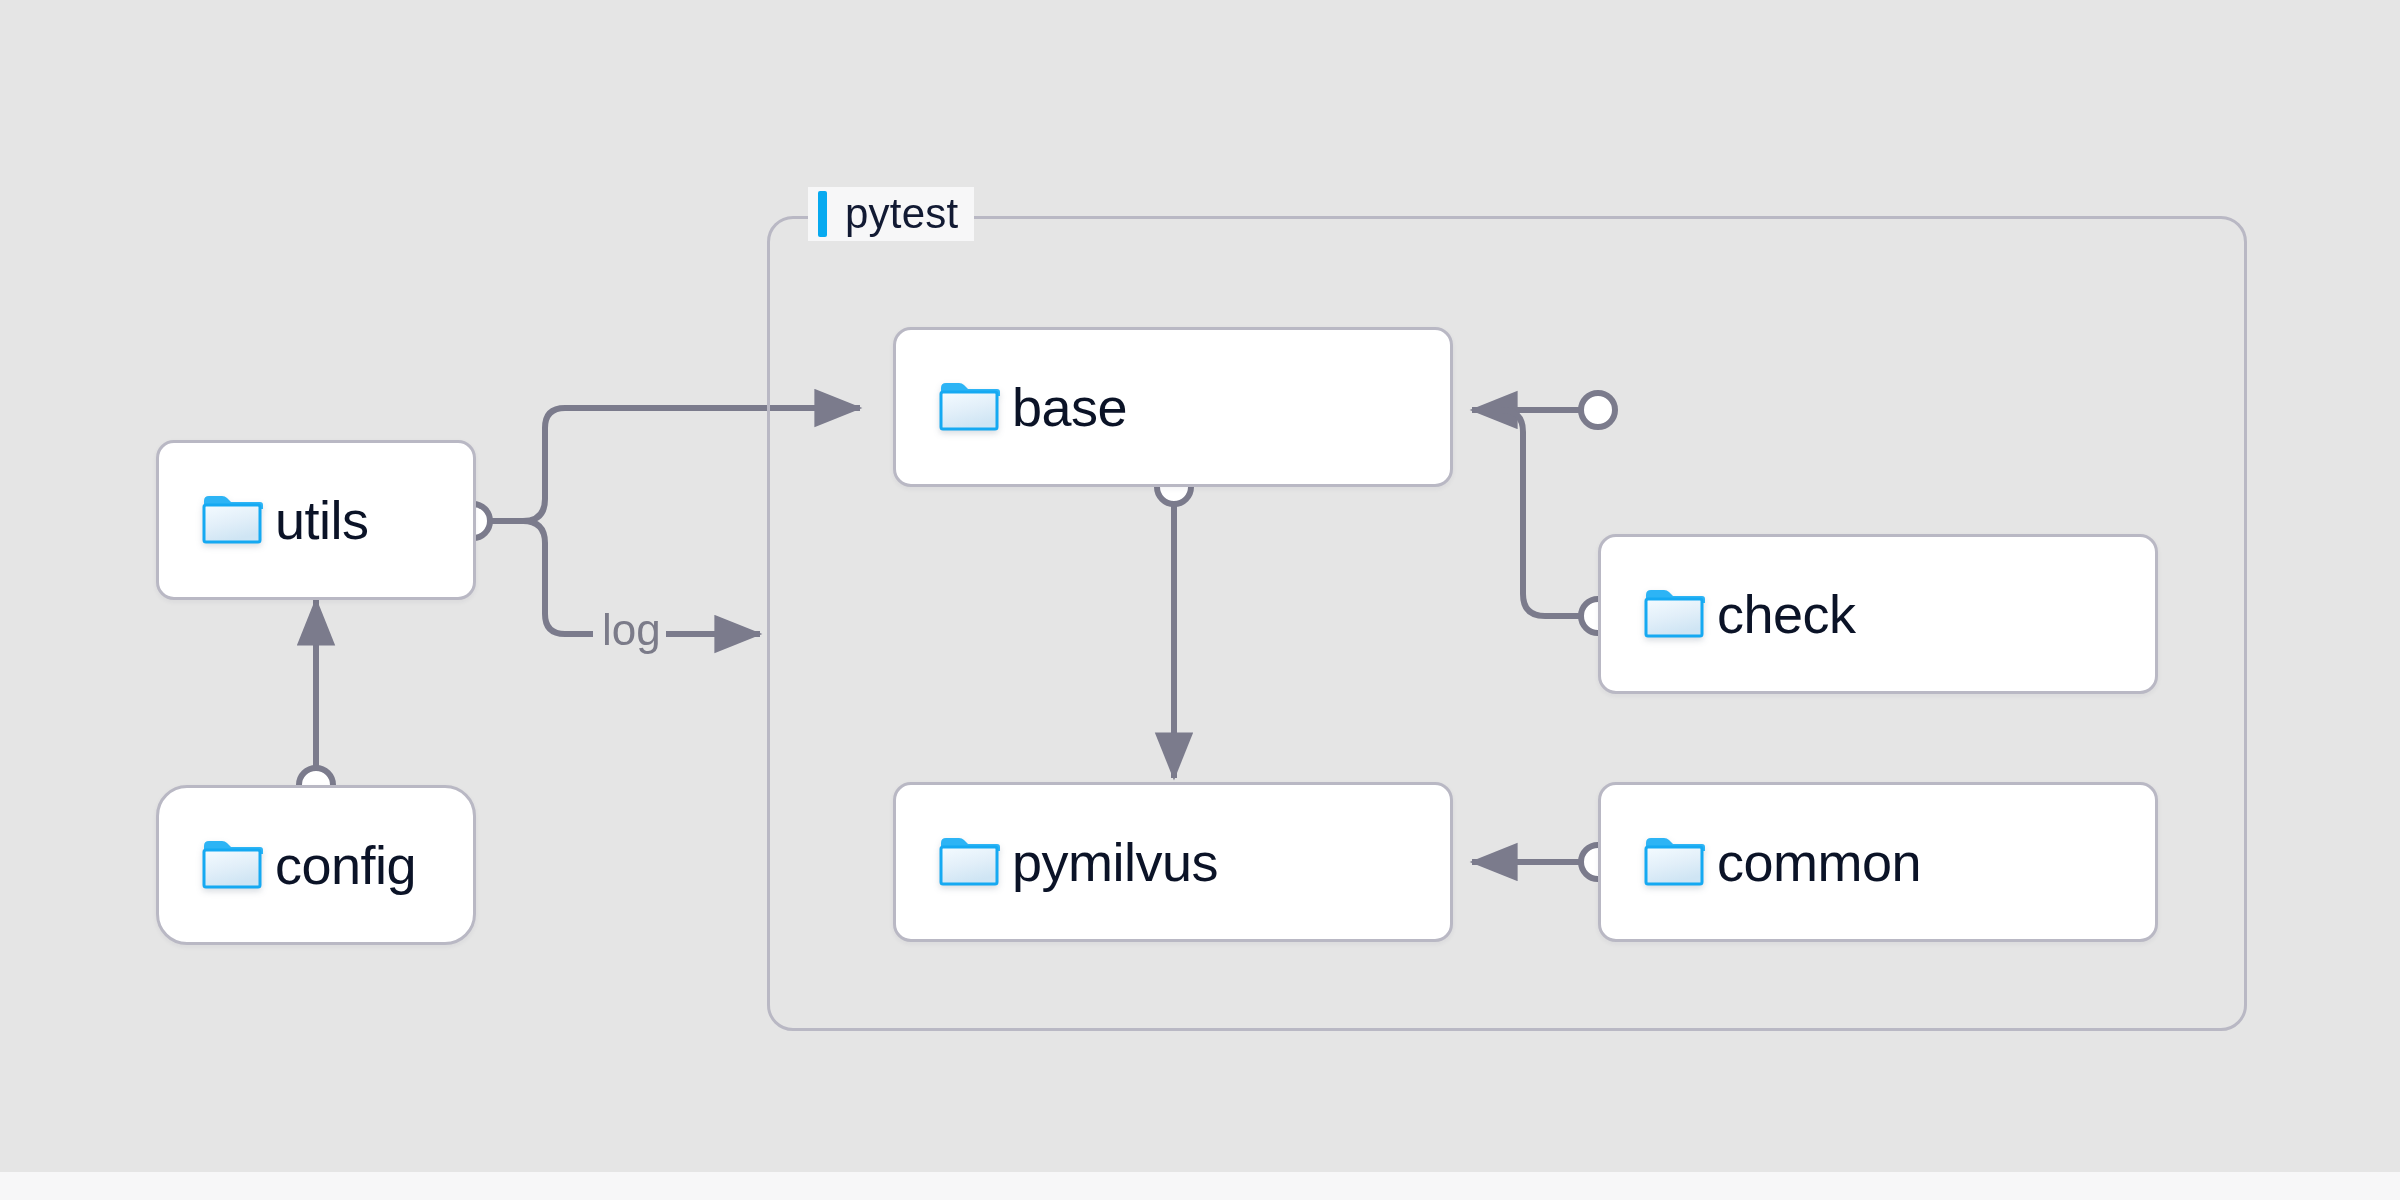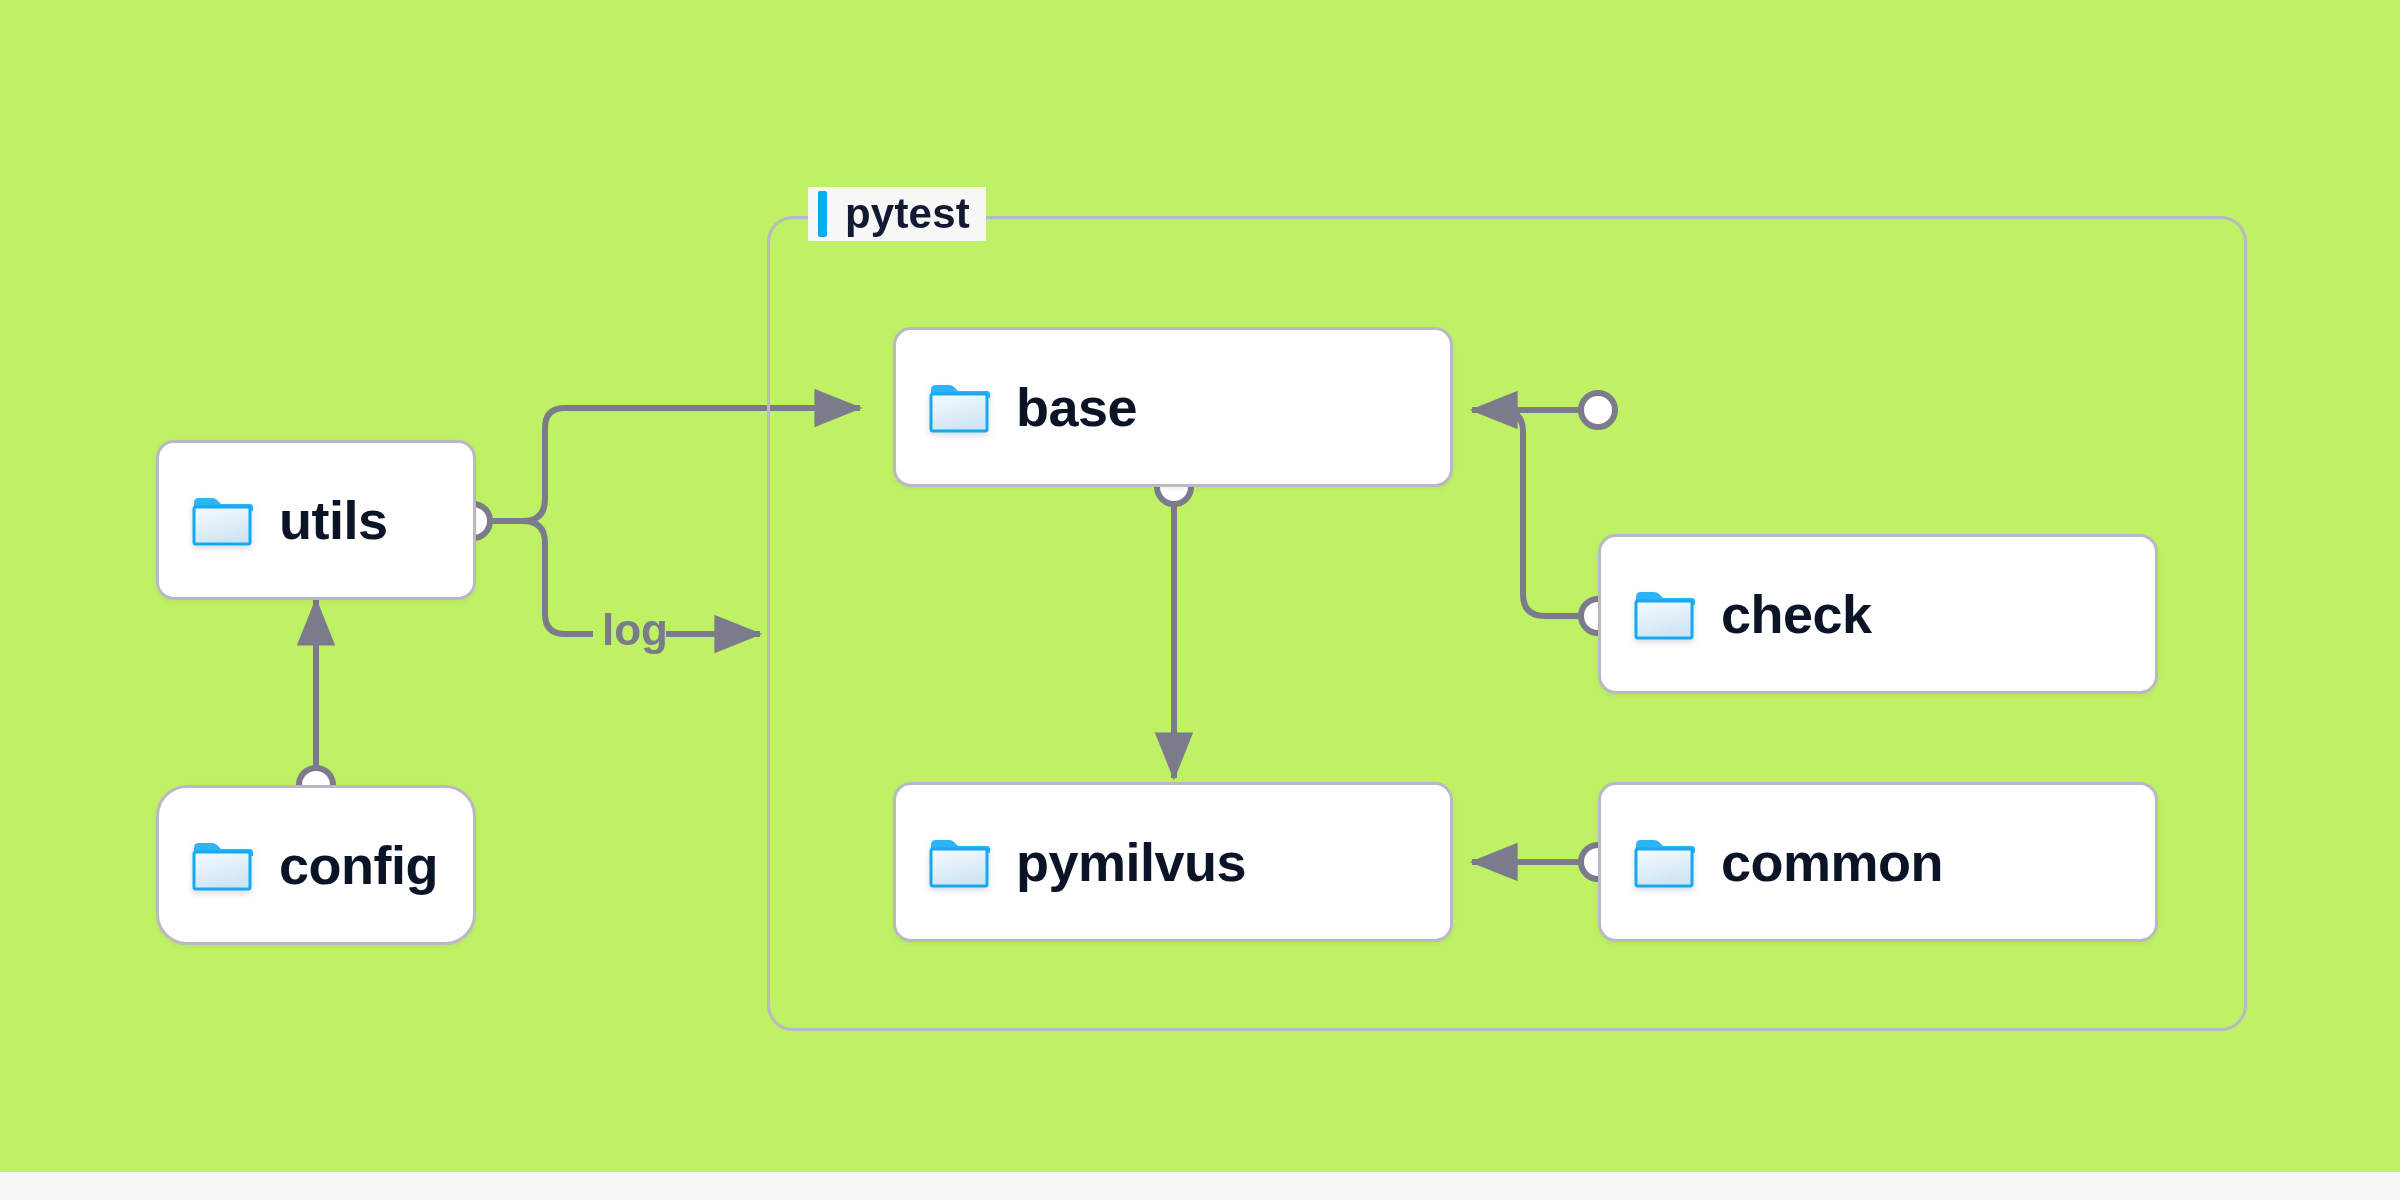--- a/index.html
+++ b/index.html
@@ -8,23 +8,22 @@
     background: #f7f7f8;
   }
   body {
     font-family: "Liberation Sans", sans-serif;
     -webkit-font-smoothing: antialiased;
   }
   #stage {
     position: relative;
     width: 2400px;
     height: 1172px;
-    background: #bef264;
+    background: #e5e5e5;
     overflow: hidden;
-    font-weight: bold;
   }
   
   #edges {
     position: absolute;
     left: 0; top: 0;
     width: 2400px;
     height: 1200px;
     pointer-events: none;
   }
   
@@ -63,23 +62,23 @@
     box-sizing: border-box;
     background: #ffffff;
     border: 3px solid #b9b8c4;
     border-radius: 18px;
     display: flex;
     align-items: center;
     box-shadow: 0 2px 5px rgba(40,40,60,0.06);
   }
   .node-inner {
     display: flex;
-    align-items: flex-end;
-    gap: 26px;
-    padding-left: 32px;
+    align-items: flex-start;
+    gap: 12px;
+    padding-left: 42px;
   }
   .node-label {
     font-size: 54px;
     color: #0b1327;
     letter-spacing: -0.5px;
     line-height: 1;
   }
   .folder-icon {
     width: 62px;
     height: 52px;

